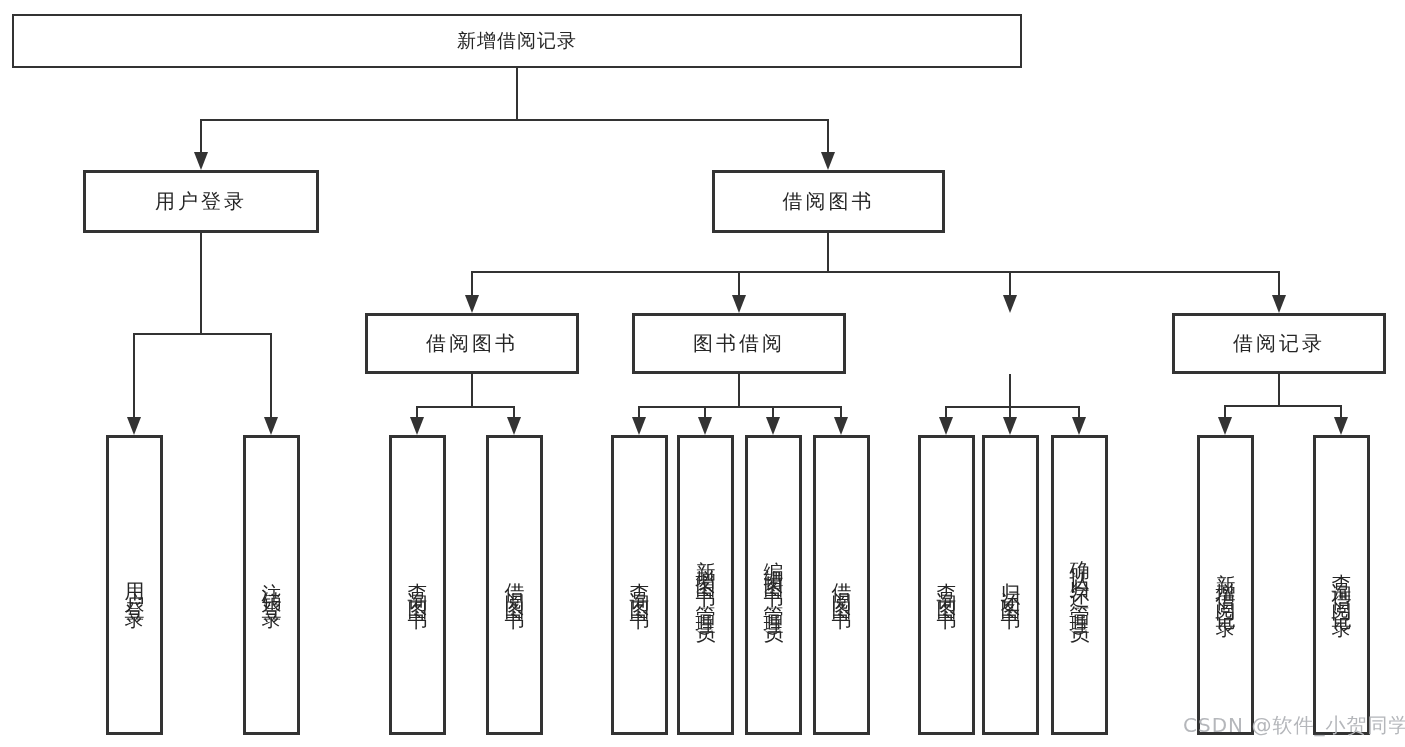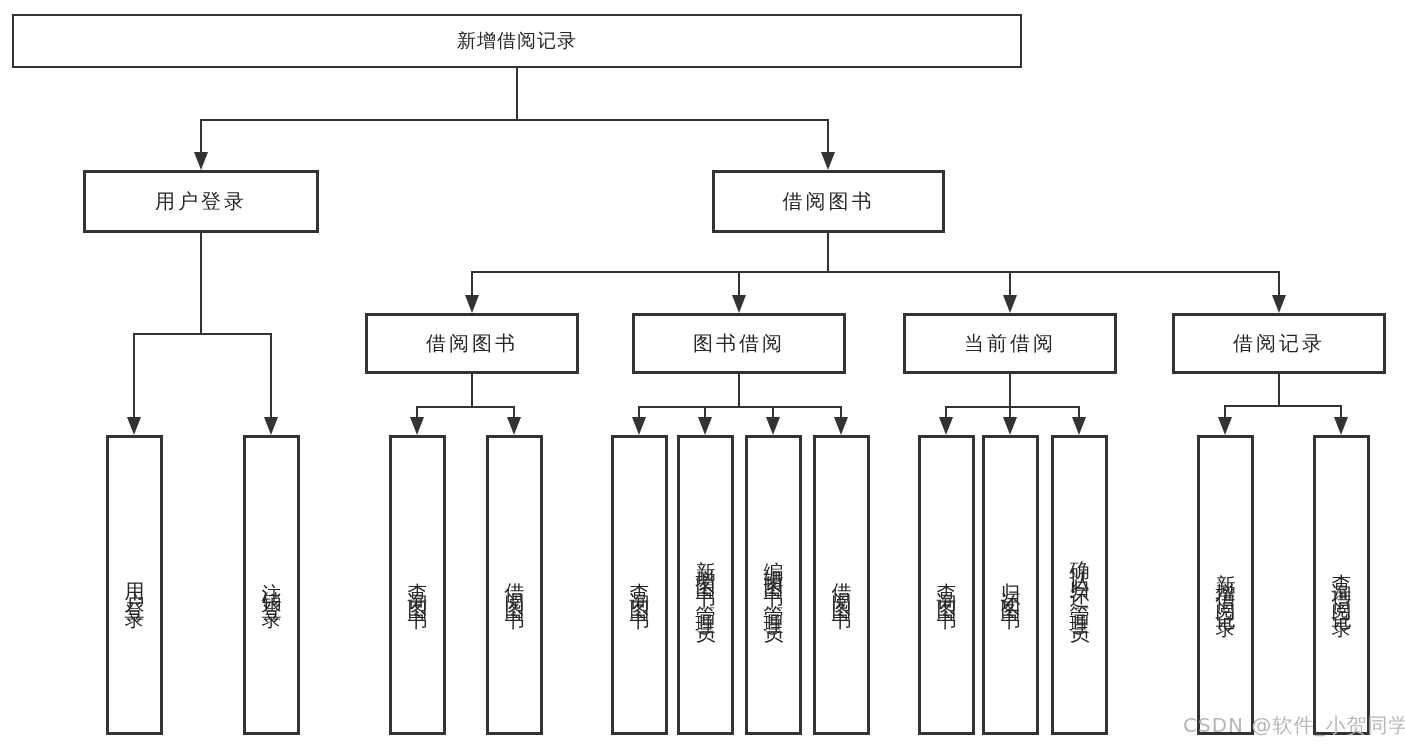--- a/index.html
+++ b/index.html
@@ -124,23 +124,20 @@
   <div class="arrow" style="left:1003px; top:295px;"></div>
   <div class="vline" style="left:1278px; top:271px; height:26px;"></div>
   <div class="arrow" style="left:1272px; top:295px;"></div>
 
   <div class="box" style="left:365px; top:313px; width:214px; height:61px;">
     <span>借阅图书</span>
   </div>
   <div class="box" style="left:632px; top:313px; width:214px; height:61px;justify-content:center;">
     <span>图书借阅</span>
   </div>
-  <div class="box" style="left:903px; top:313px; width:214px; height:61px;">
-    <span>当前借阅</span>
-  </div>
   <div class="box" style="left:1172px; top:313px; width:214px; height:61px;">
     <span>借阅记录</span>
   </div>
 
   <div class="vline" style="left:471px; top:374px; height:32px;"></div>
   <div class="hline" style="left:416px; top:406px; width:99px;"></div>
   <div class="vline" style="left:416px; top:406px; height:12px;"></div>
   <div class="arrow" style="left:410px; top:417px;"></div>
   <div class="vline" style="left:513px; top:406px; height:12px;"></div>
   <div class="arrow" style="left:507px; top:417px;"></div>

